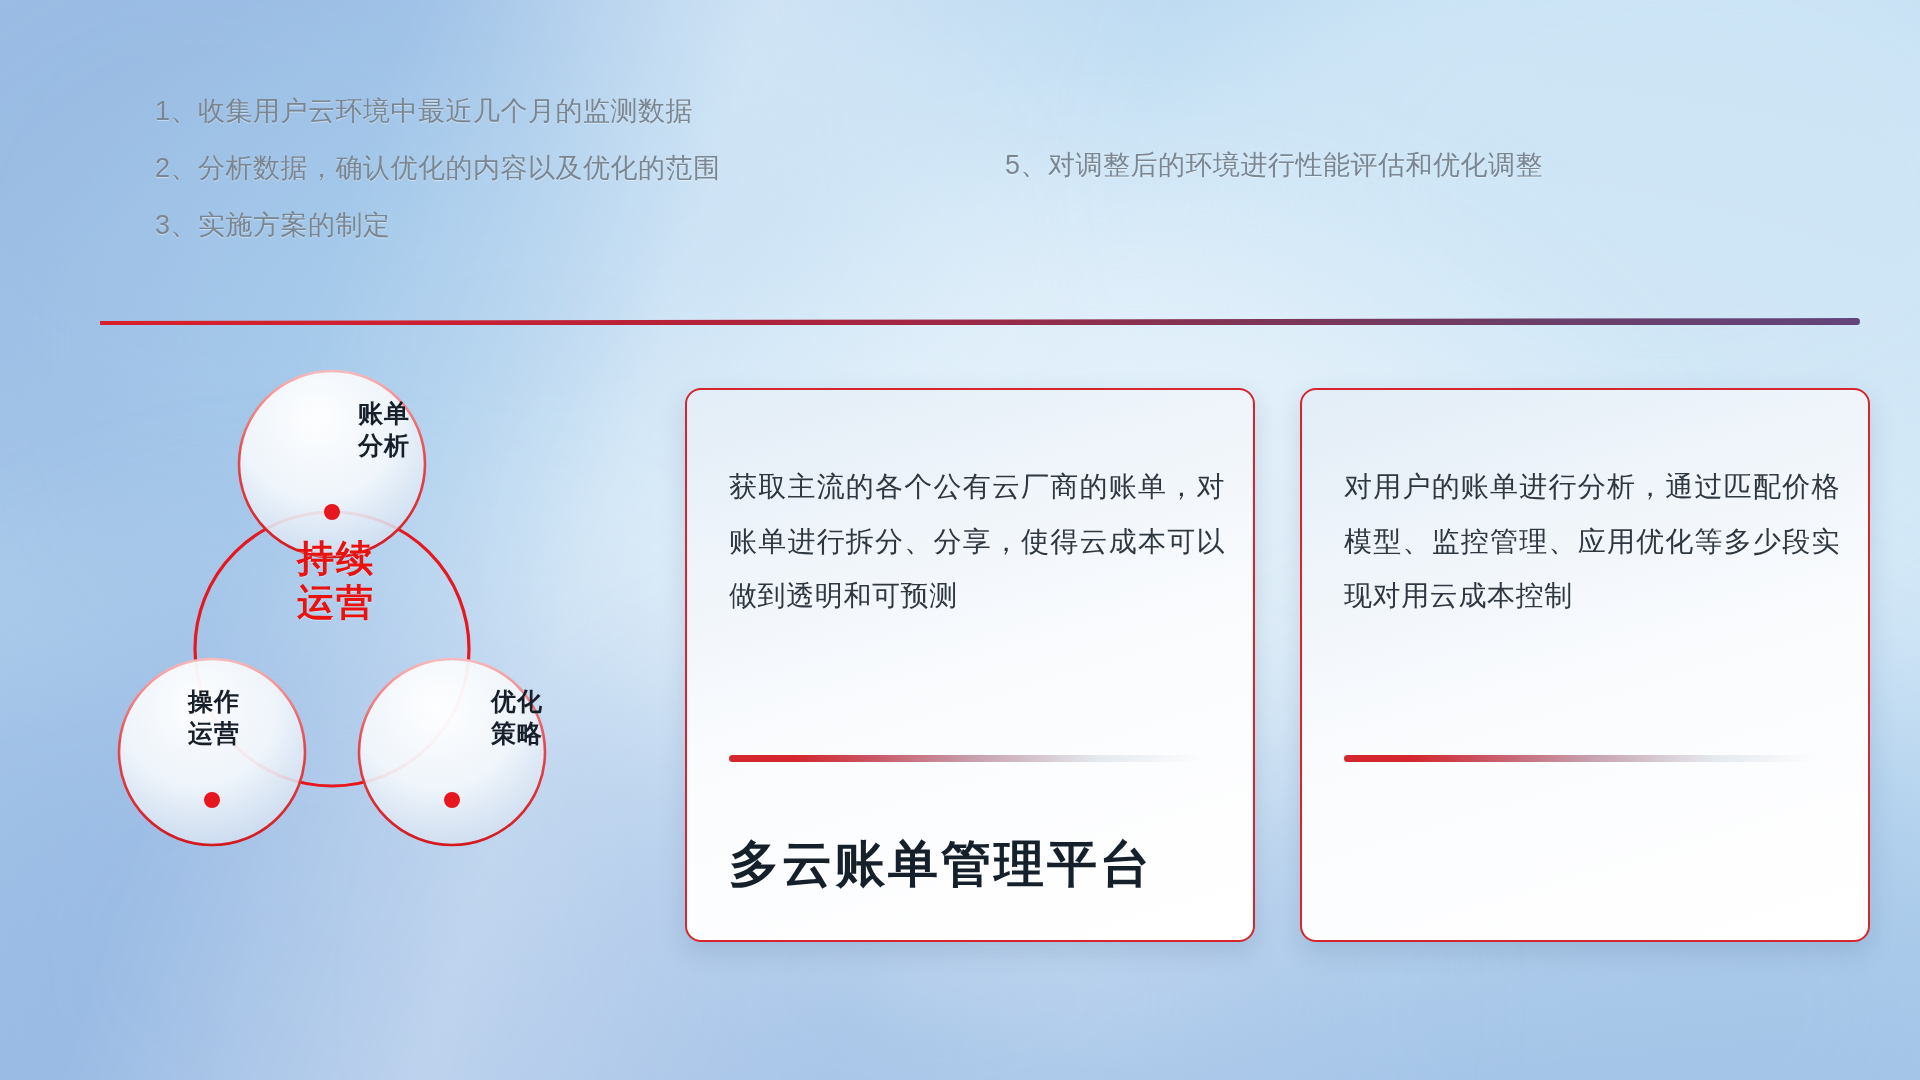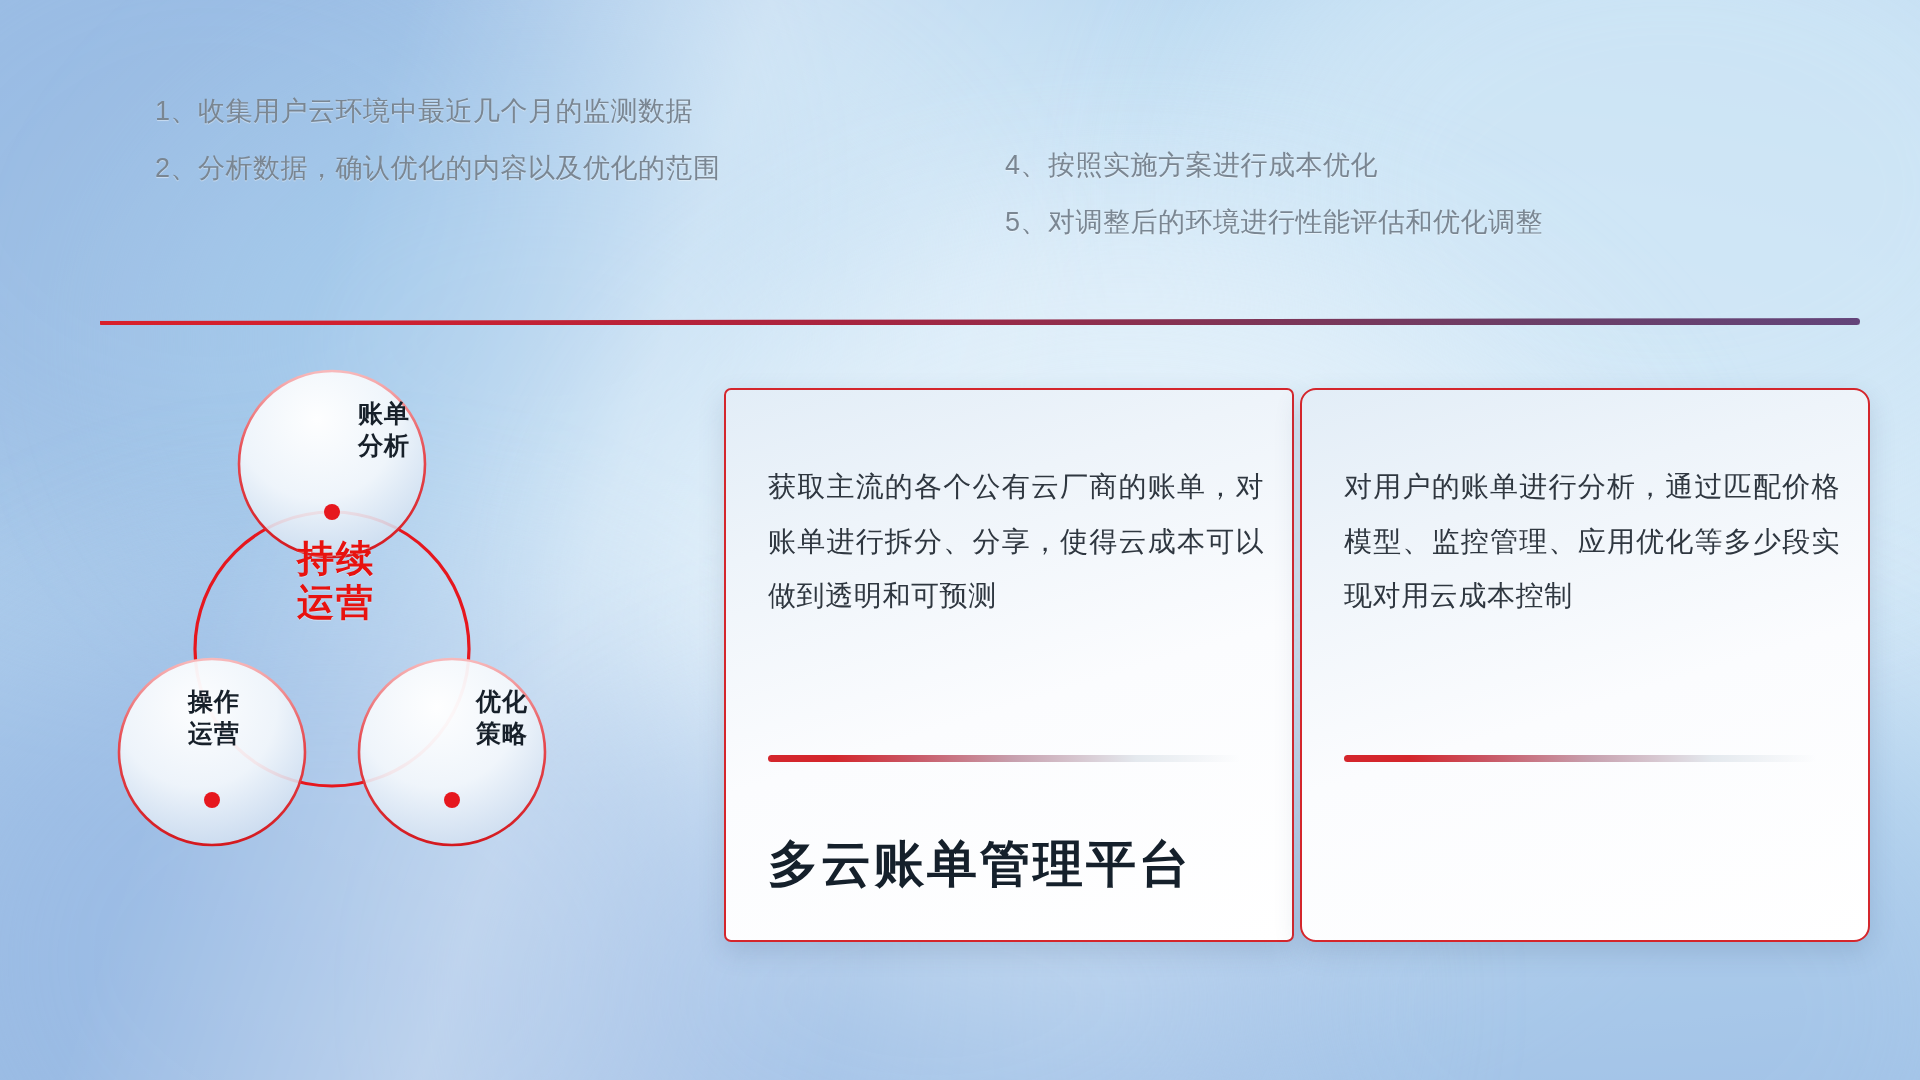--- a/index.html
+++ b/index.html
@@ -53,36 +53,36 @@
 
   
   .venn{position:absolute;left:92px;top:352px;width:480px;height:580px;}
   .venn svg{position:absolute;inset:0;}
   .vlabel{
     position:absolute;text-align:center;color:#17202a;
     font-size:25px;font-weight:bold;line-height:1.26;letter-spacing:1px;
   }
   .vl-top{left:212px;top:46px;width:160px;text-align:center;}
   .vl-bl{left:42px;top:334px;width:160px;}
-  .vl-br{left:330px;top:334px;width:160px;text-align:center;}
+  .vl-br{left:345px;top:334px;width:160px;text-align:center;}
   .vl-center{
     left:205px;top:185px;width:190px;text-align:left;
     color:#e8120f;font-size:37px;font-weight:bold;line-height:1.2;letter-spacing:2px;
     text-shadow:0 1px 0 rgba(255,255,255,.35);
   }
 
   
   .card{
     position:absolute;top:388px;width:566px;height:550px;
     border:2px solid #d4262c;border-radius:16px;
     background:linear-gradient(163deg,#e2edf7 0%,#eef4fa 24%,#fbfcfe 56%,#ffffff 100%);
     box-shadow:0 10px 26px rgba(60,90,130,.18);
     overflow:hidden;
   }
-  .card-1{left:724px;border-radius:7px;}
+  .card-1{left:685px;}
   .card-2{left:1300px;}
   .card-body{
     position:absolute;left:42px;right:28px;top:70px;
     color:#2f3740;font-size:28px;line-height:1.95;letter-spacing:.6px;
     text-align:justify;text-justify:inter-ideograph;
   }
   .card-rule{
     position:absolute;left:42px;top:365px;width:472px;height:7px;border-radius:4px;
     background:linear-gradient(90deg,#d4262c 0%,#d4262c 14%,#c95563 30%,#c7a0ae 52%,#e4e9ee 78%,rgba(240,243,246,0) 100%);
   }
@@ -103,23 +103,23 @@
   <div class="bg-blob blob4"></div>
   <div class="bg-blob blob5"></div>
   <div class="bg-blob blob6"></div>
   <div class="bg-blob blob7"></div>
   <div class="bg-sheen"></div>
 
   <div class="list-wrap">
     <div class="col col-left">
       <div class="li">1、收集用户云环境中最近几个月的监测数据</div>
       <div class="li">2、分析数据，确认优化的内容以及优化的范围</div>
+      <div class="li">3、实施方案的制定</div>
     </div>
     <div class="col col-right">
-      <div class="li">4、按照实施方案进行成本优化</div>
       <div class="li">5、对调整后的环境进行性能评估和优化调整</div>
     </div>
   </div>
 
   <div class="divider"></div>
 
   <div class="venn">
     <svg viewBox="0 0 480 580" width="480" height="580">
       <defs>
         <radialGradient id="gSmall" cx="42%" cy="26%" r="78%">

